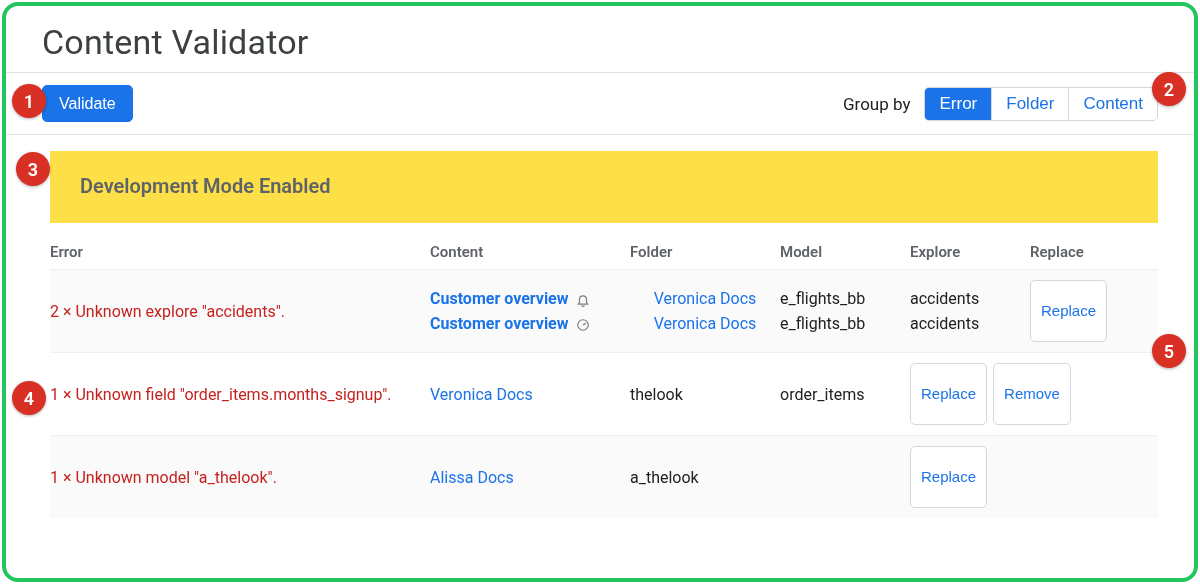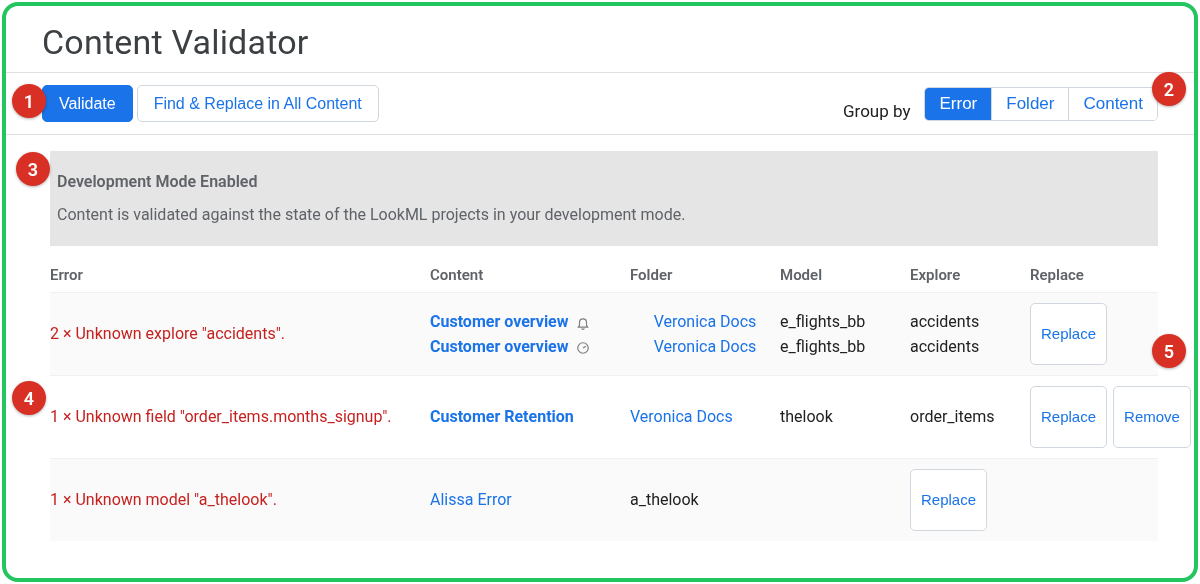--- a/index.html
+++ b/index.html
@@ -29,22 +29,22 @@
       letter-spacing: 0.2px;
     }
     .toolbar {
       display: flex;
       align-items: center;
       justify-content: space-between;
       padding: 12px 36px;
       border-top: 1px solid #e0e0e0;
       border-bottom: 1px solid #e0e0e0;
     }
-    .toolbar-left { display: flex; gap: 4px; align-items: flex-start; }
-    .toolbar-right { display: flex; align-items: flex-end; gap: 10px; }
+    .toolbar-left { display: flex; gap: 14px; align-items: flex-start; }
+    .toolbar-right { display: flex; align-items: center; gap: 10px; }
     .btn {
       display: inline-flex;
       align-items: center;
       justify-content: center;
       padding: 8px 16px;
       border-radius: 5px;
       font-size: 16px;
       cursor: pointer;
       border: 1px solid transparent;
       line-height: 1.2;
@@ -60,23 +60,23 @@
       background: #fff;
       color: #1a73e8;
       border: none;
       border-right: 1px solid #d0d7de;
       cursor: pointer;
     }
     .seg .seg-btn:last-child { border-right: none; }
     .seg .seg-btn.active { background: #1a73e8; color: #fff; font-weight:500;}
     .notice {
       margin: 16px 36px 10px 44px;
-      background: #e5e5e5;
-      padding: 16px 7px;
-      font-size: 16px;
+      background: #fde047;
+      padding: 16px 30px;
+      font-size: 20px;
       color: #5f6368;
       line-height: 1.9;
     }
     .notice .notice-title { font-weight: 600; color: #5f6368; margin-bottom: 2px; }
     .table {
       margin: 14px 36px 0 44px;
       font-size: 16px;
     }
     .thead {
       display: grid;
@@ -115,35 +115,33 @@
 </head>
 <body>
 
 <div class="frame">
 
   <div class="page-title">Content Validator</div>
 
   <div class="toolbar">
     <div class="toolbar-left">
       <button class="btn btn-primary">Validate</button>
-      <button class="btn btn-outline">Find &amp; Replace in All Content</button>
     </div>
     <div class="toolbar-right">
       <span class="group-by-label">Group by</span>
       <div class="seg">
         <button class="seg-btn active">Error</button>
         <button class="seg-btn">Folder</button>
         <button class="seg-btn">Content</button>
       </div>
     </div>
   </div>
 
   <div class="notice">
     <div class="notice-title">Development Mode Enabled</div>
-    <div>Content is validated against the state of the LookML projects in your development mode.</div>
   </div>
 
   <div class="table">
     <div class="thead">
       <div>Error</div>
       <div>Content</div>
       <div>Folder</div>
       <div>Model</div>
       <div>Explore</div>
       <div>Replace</div>
@@ -184,37 +182,34 @@
         <span>accidents</span>
       </div>
       <div class="actions">
         <button class="btn btn-outline btn-sm">Replace</button>
       </div>
     </div>
 
     <div class="row">
       <div class="err-cell">1 × Unknown field "order_items.months_signup".</div>
       <div>
-        <span class="link">Customer Retention</span>
-      </div>
-      <div>
         <span class="folder-link">Veronica Docs</span>
       </div>
       <div>thelook</div>
       <div>order_items</div>
       <div class="actions">
         <button class="btn btn-outline btn-sm">Replace</button>
         <button class="btn btn-outline btn-sm">Remove</button>
       </div>
     </div>
 
     <div class="row alt">
       <div class="err-cell">1 × Unknown model "a_thelook".</div>
       <div>
-        <span class="folder-link">Alissa Error</span>
+        <span class="folder-link">Alissa Docs</span>
       </div>
       <div>a_thelook</div>
       <div></div>
       <div class="actions">
         <button class="btn btn-outline btn-sm">Replace</button>
       </div>
     </div>
 
   </div>
 

